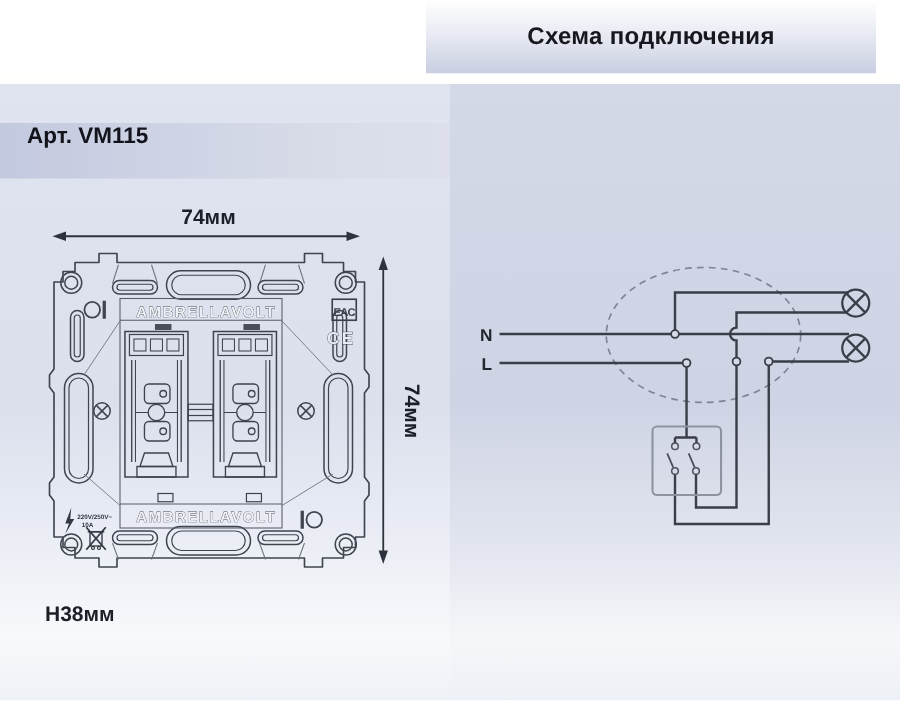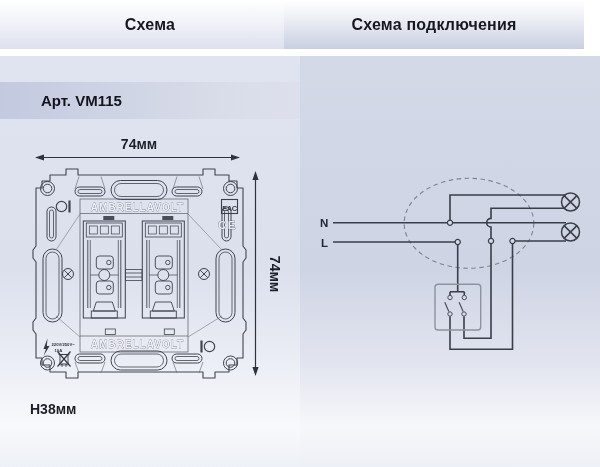--- a/index.html
+++ b/index.html
@@ -9,41 +9,38 @@
        align-items:center;justify-content:center;font-size:16px;font-weight:700;
        color:#17171f;letter-spacing:.2px;}
   .hdr.left{left:0;background:linear-gradient(180deg,#ffffff 0%,#f3f4f9 40%,#dde1ee 100%);}
   .hdr.right{left:284px;background:linear-gradient(180deg,#ffffff 0%,#eceef5 40%,#c9cfe2 100%);}
   .gap{position:absolute;top:49px;left:0;width:600px;height:7px;background:#fffffd;}
   .panel{position:absolute;top:56px;height:411px;width:300px;}
   .panel.left{left:0;background:linear-gradient(180deg,#e0e4f0 0%,#dce0ed 52%,#e9ecf4 72%,#f8f9fc 90%,#eef1f7 100%);}
   .panel.right{left:300px;background:linear-gradient(180deg,#d4d9e8 0%,#cfd4e5 52%,#e2e5ef 75%,#f6f7fa 90%,#edf0f6 100%);}
   .article-band{position:absolute;left:0;top:82px;width:300px;height:37px;
        background:linear-gradient(90deg,#c3c9df 0%,#cfd4e5 40%,#d9dde9 75%,#dde0ec 100%);
-       display:flex;align-items:center;padding-left:41px;box-sizing:border-box;
+       display:flex;padding-left:18px;box-sizing:border-box;
        font-size:15px;font-weight:700;color:#13131c;}
   svg.overlay{position:absolute;left:0;top:0;}
   svg text{font-family:"Liberation Sans",sans-serif;}
   .dim-text{font-size:14px;font-weight:700;fill:#1c1f27;}
   .nl-label{font-size:11.5px;font-weight:700;fill:#23262e;}
   .brand-text{font-size:10px;font-weight:700;letter-spacing:1px;fill:#eef0f6;
               stroke:#4a4e58;stroke-width:.45;paint-order:stroke;text-anchor:middle;}
   .eac-text{font-size:7.5px;font-weight:700;fill:#3c404a;text-anchor:middle;letter-spacing:-0.5px;}
   .ce-text{font-size:11.5px;font-weight:700;letter-spacing:1.5px;fill:#e8ebf3;
            stroke:#434854;stroke-width:.5;paint-order:stroke;}
   .tiny-text{font-size:4.2px;font-weight:700;fill:#2f333d;}
 </style>
 </head>
 <body>
 
 <div class="page">
 
-  <div class="hdr left">
-    <span>Схема</span>
-  </div>
   <div class="hdr right">
     <span>Схема подключения</span>
   </div>
   <div class="gap"></div>
 
   <div class="panel left"></div>
   <div class="panel right"></div>
 
   <div class="article-band">
     <span>Арт. VM115</span>

